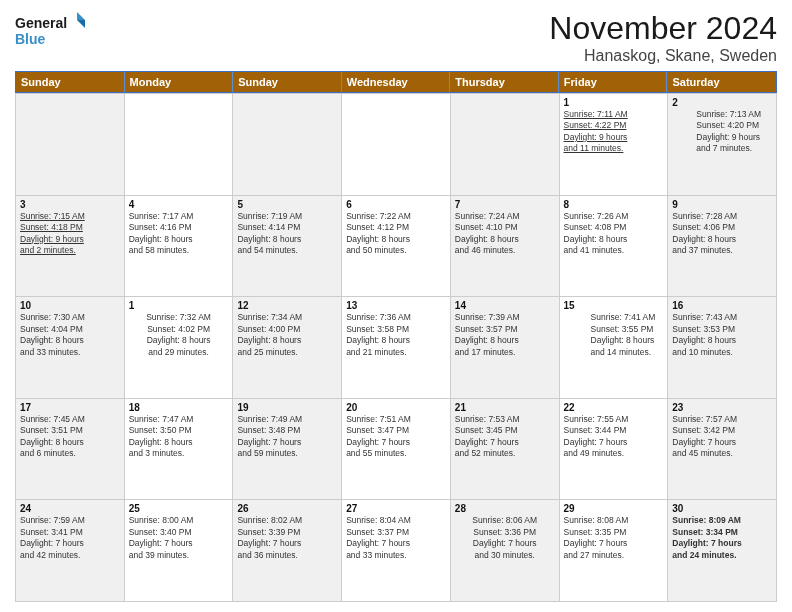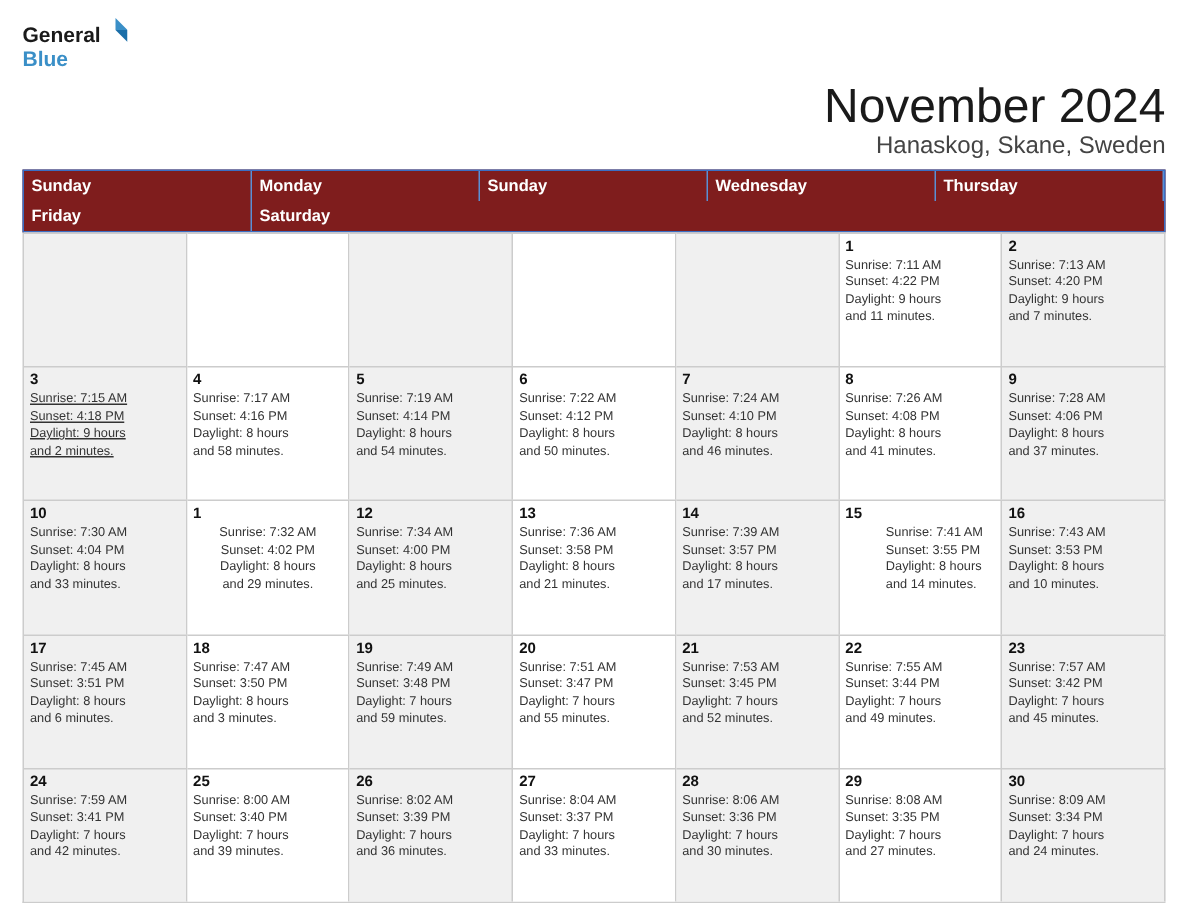--- a/index.html
+++ b/index.html
@@ -23,40 +23,39 @@
       align-items: flex-start;
       margin-bottom: 6px;
     }
     .logo {
       display: flex;
       align-items: center;
       gap: 4px;
     }
     .title-section {
       text-align: right;
-      margin-top: 42px;
     }
     .month-title {
       font-size: 32px;
       font-weight: normal;
       color: #1a1a1a;
     }
     .location {
       font-size: 16px;
       color: #444;
     }
     .calendar {
       flex: 1;
       display: flex;
       flex-direction: column;
     }
     .cal-header {
       display: grid;
-      grid-template-columns: repeat(5, 1fr);
-      background: #7f1d1d;
+      grid-template-columns: repeat(7, 1fr);
+      background: #a16207;
       border: 1px solid #3a6fc4;
     }
     .cal-header-cell {
       color: #fff;
       font-size: 11px;
       font-weight: bold;
       padding: 4px 5px;
       text-align: left;
       border-right: 1px solid #5a8fd4;
     }
@@ -142,28 +141,28 @@
     </div>
     <div class="cal-body" id="cal-body">
     <div class="cal-row row-0">
           <div class="cal-cell shaded"></div>
           <div class="cal-cell"></div>
           <div class="cal-cell shaded"></div>
           <div class="cal-cell"></div>
           <div class="cal-cell shaded"></div>
           <div class="cal-cell">
             <span class="day-num">1</span>
-            <div class="day-info" style="white-space: pre-line;">Sunrise: 7:11 AM
+            <div class="day-info" style="white-space: pre-line; text-decoration: underline;">Sunrise: 7:11 AM
 Sunset: 4:22 PM
 Daylight: 9 hours
 and 11 minutes.</div>
           </div>
           <div class="cal-cell shaded">
             <span class="day-num">2</span>
-            <div class="day-info" style="white-space: pre-line;">Sunrise: 7:13 AM
+            <div class="day-info" style="white-space: pre-line; margin-left: 24px;">Sunrise: 7:13 AM
 Sunset: 4:20 PM
 Daylight: 9 hours
 and 7 minutes.</div>
           </div>
         </div>
         <div class="cal-row row-1">
           <div class="cal-cell">
             <span class="day-num">3</span>
             <div class="day-info" style="white-space: pre-line; text-decoration: underline;">Sunrise: 7:15 AM
 Sunset: 4:18 PM
@@ -339,35 +338,35 @@
           </div>
           <div class="cal-cell">
             <span class="day-num">27</span>
             <div class="day-info" style="white-space: pre-line;">Sunrise: 8:04 AM
 Sunset: 3:37 PM
 Daylight: 7 hours
 and 33 minutes.</div>
           </div>
           <div class="cal-cell shaded">
             <span class="day-num">28</span>
-            <div class="day-info" style="white-space: pre-line;">Sunrise: 8:06 AM
+            <div class="day-info" style="white-space: pre-line; text-align: center;">Sunrise: 8:06 AM
 Sunset: 3:36 PM
 Daylight: 7 hours
 and 30 minutes.</div>
           </div>
           <div class="cal-cell">
             <span class="day-num">29</span>
             <div class="day-info" style="white-space: pre-line;">Sunrise: 8:08 AM
 Sunset: 3:35 PM
 Daylight: 7 hours
 and 27 minutes.</div>
           </div>
           <div class="cal-cell shaded">
             <span class="day-num">30</span>
-            <div class="day-info" style="white-space: pre-line;">Sunrise: 8:09 AM
+            <div class="day-info" style="white-space: pre-line; font-weight: bold;">Sunrise: 8:09 AM
 Sunset: 3:34 PM
 Daylight: 7 hours
 and 24 minutes.</div>
           </div>
         </div>
       </div>
   </div>
 </div>
 
 </body></html>

